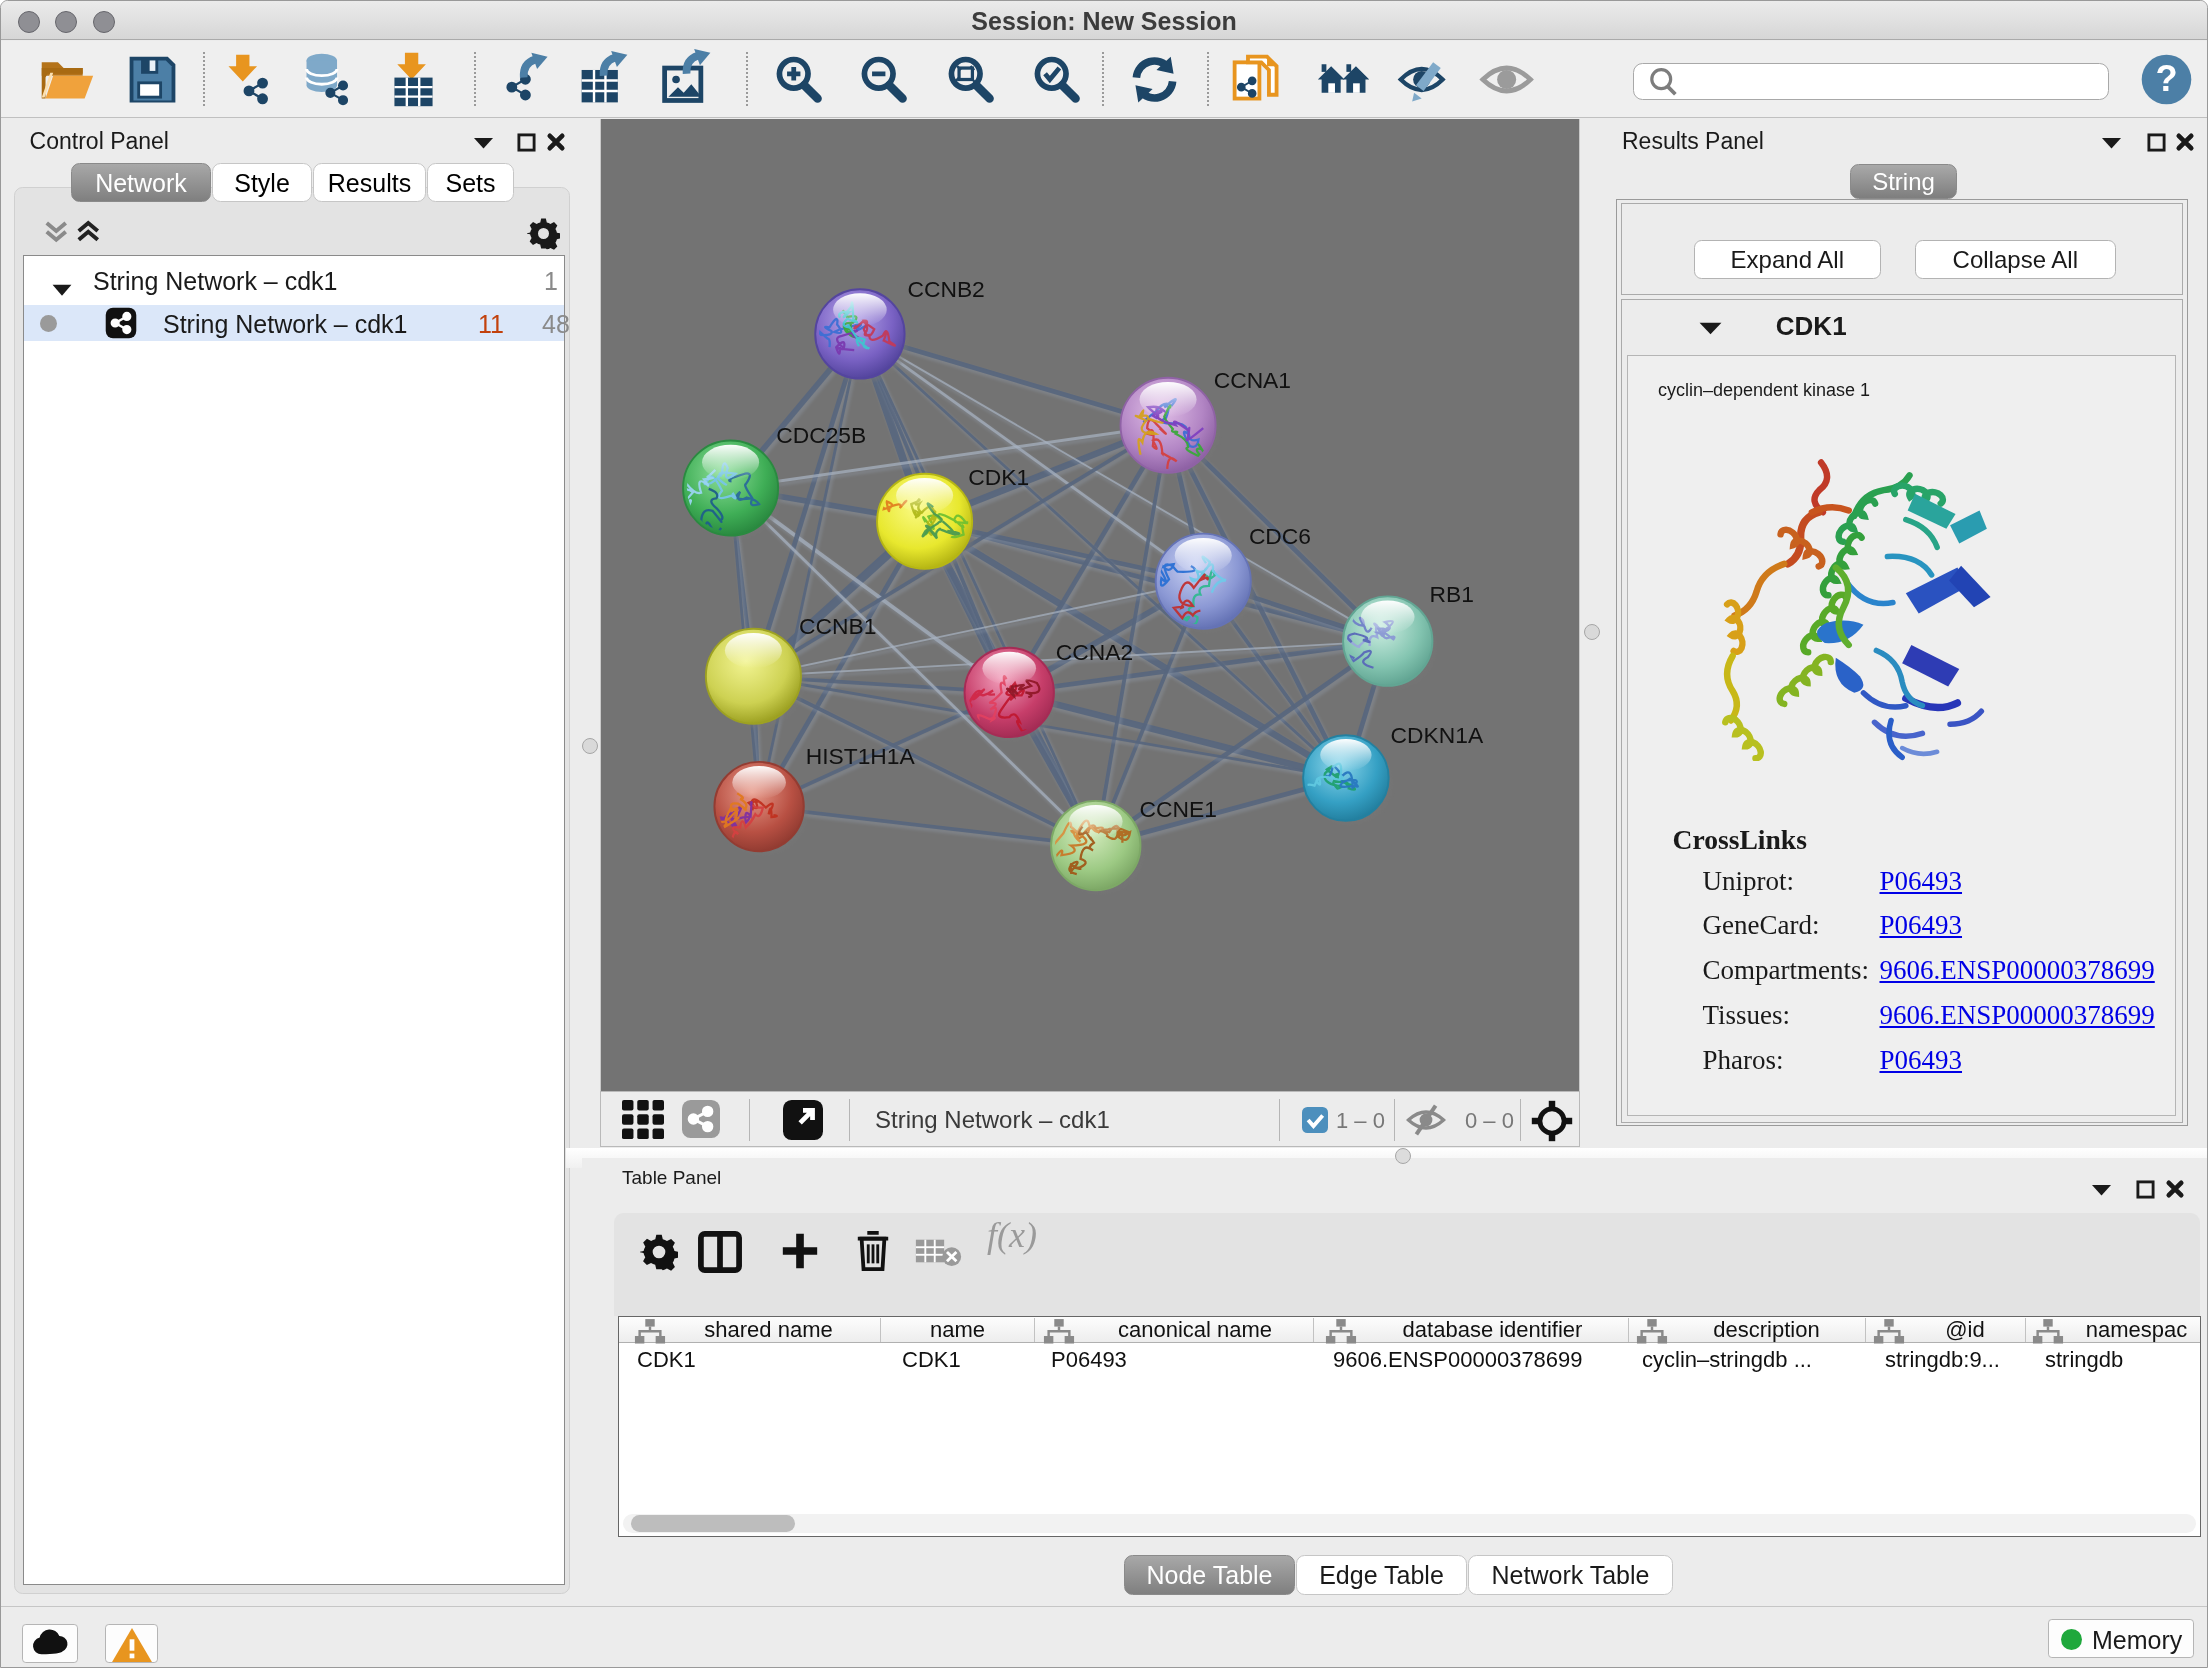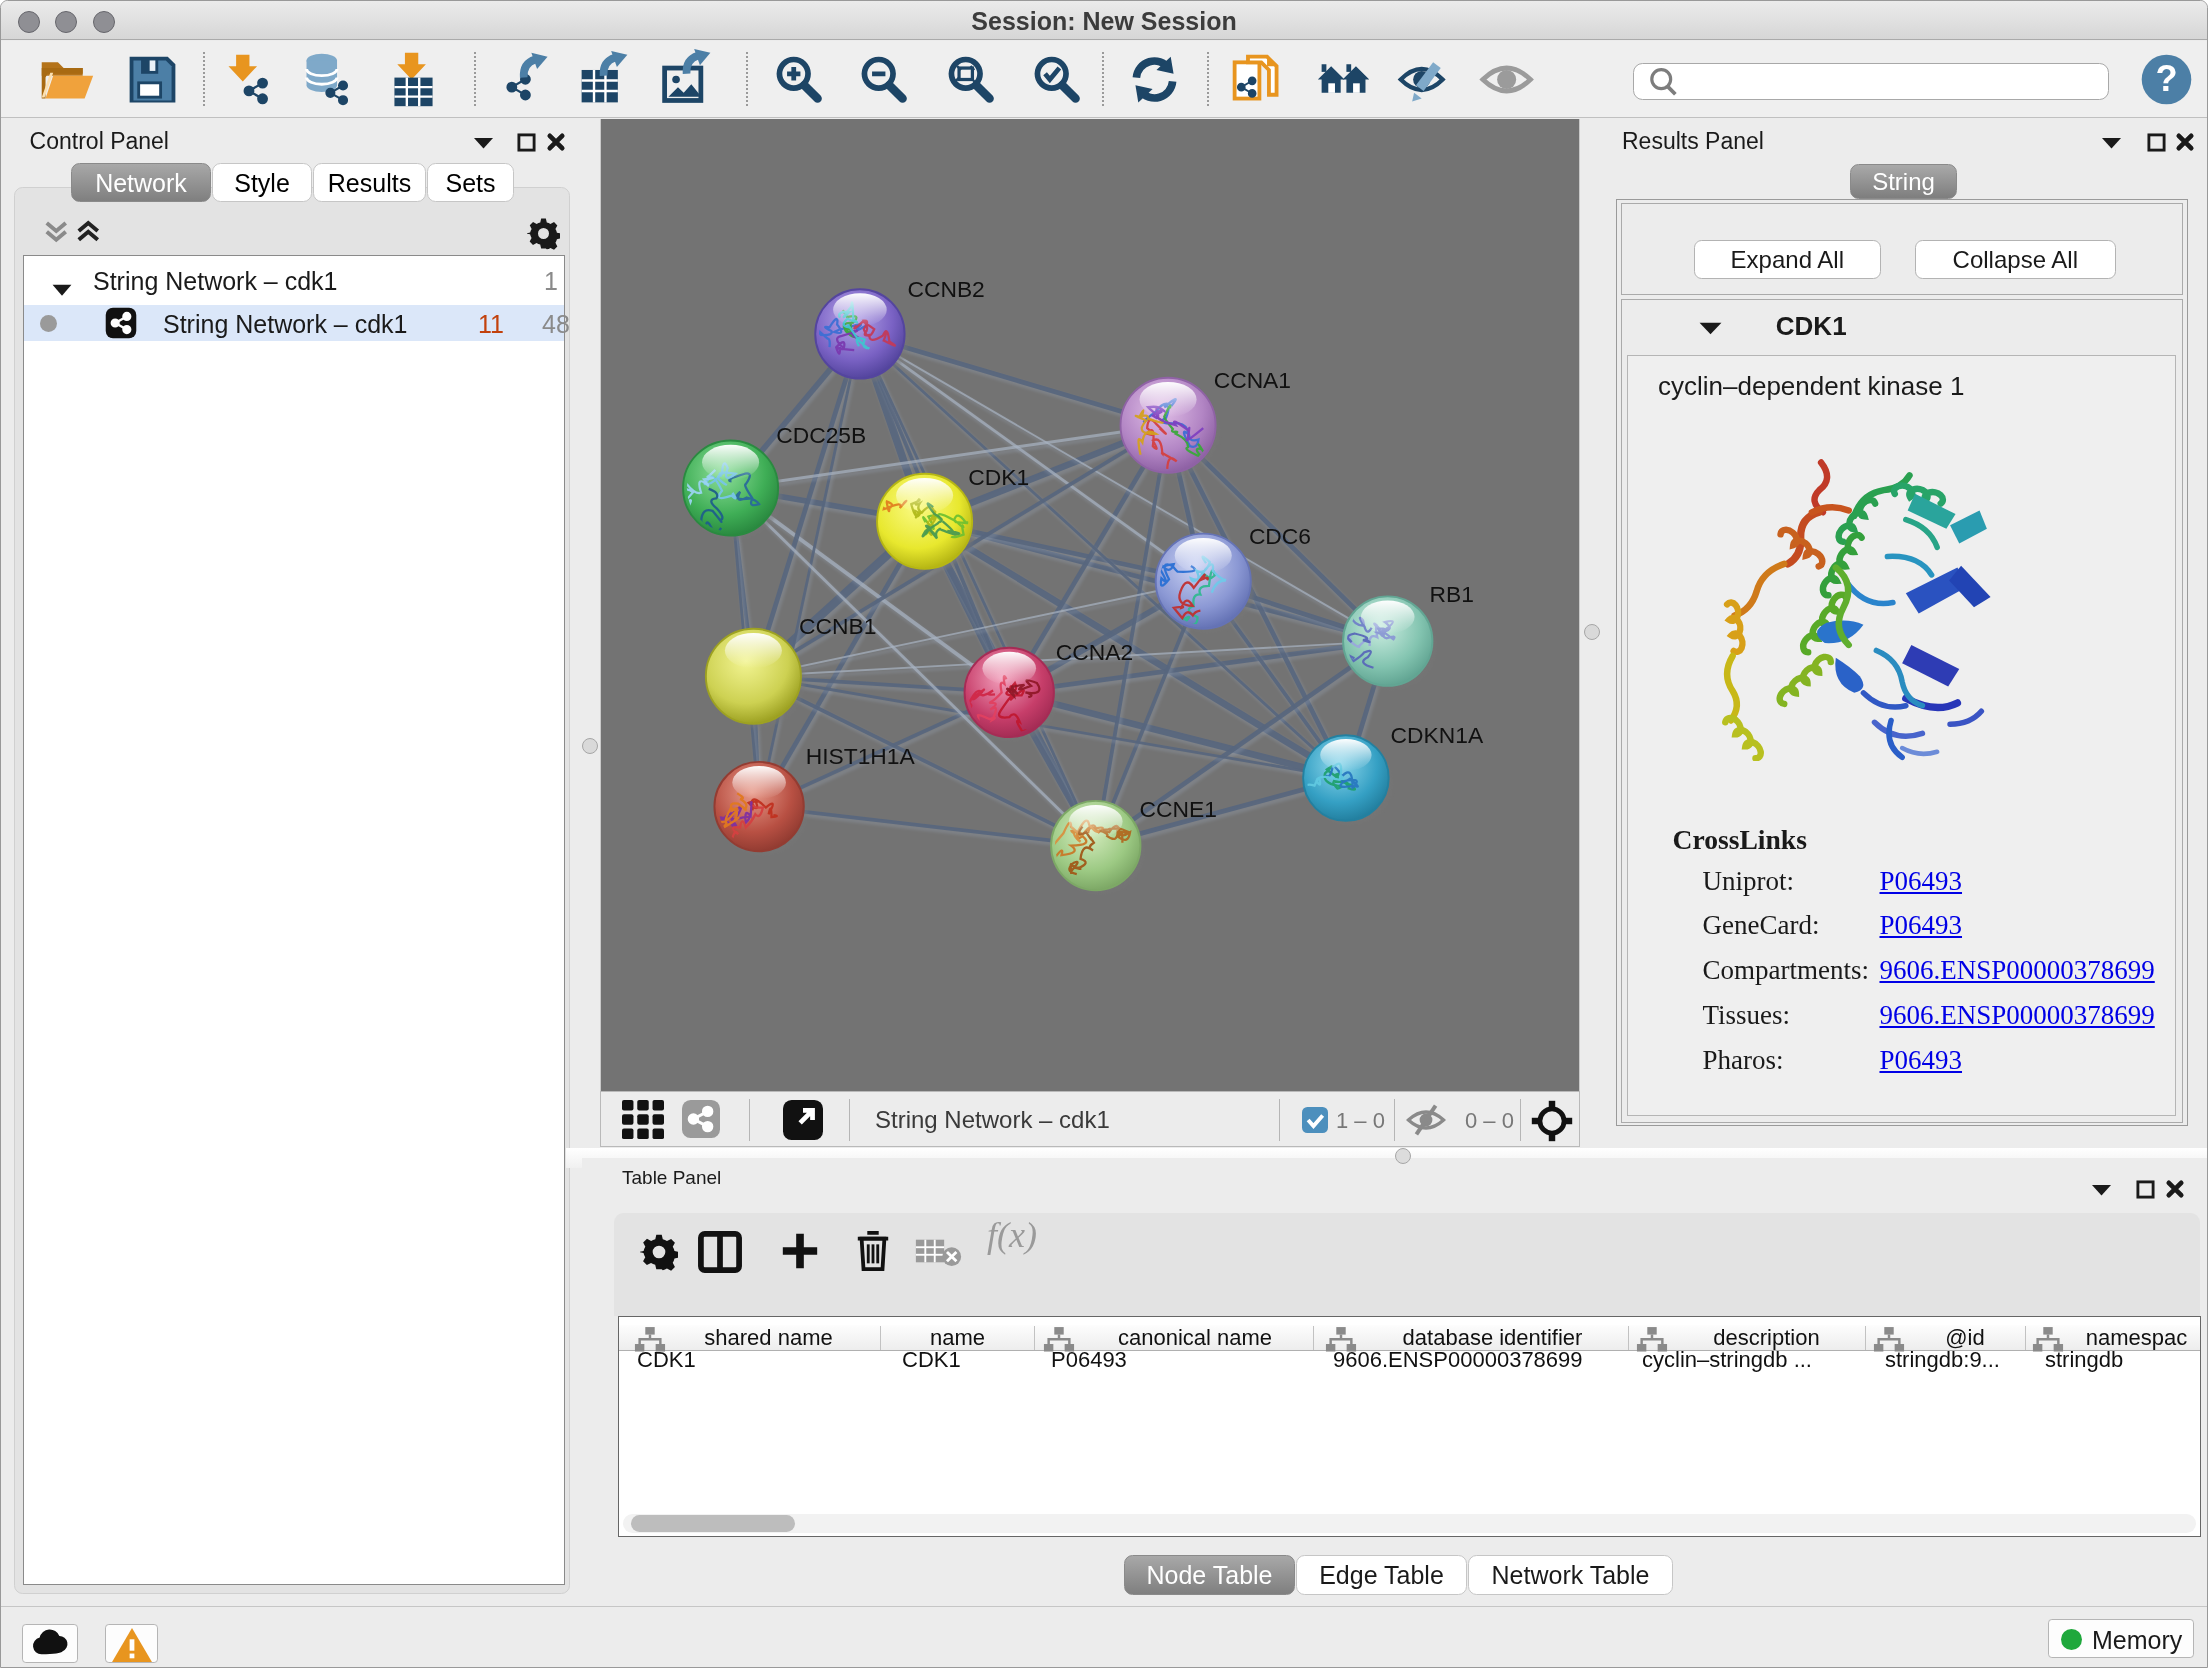--- a/index.html
+++ b/index.html
@@ -38,21 +38,21 @@
 #cdkinner{position:absolute;left:5.7px;top:55px;width:549px;height:761px;border:1px solid #b5b5b5;background:#efefef}
 .serif{font-family:"Liberation Serif",serif}
 .xl{font-size:27px}
 .xlk{display:inline-block;width:177px}
 .lnk{color:#0000e6;text-decoration:underline}
 
 #tpanel{position:absolute;left:581px;top:1157px;width:1627px;height:448px;background:#ececec}
 #tphead{position:absolute;left:40px;top:9px;font-size:19px}
 #tptools{position:absolute;left:32px;top:55px;width:1586px;height:103px;background:#e3e3e3;border-radius:9.5px 9.5px 0 0}
 #tbl{position:absolute;left:36px;top:158px;width:1583px;height:221px;background:#fff;border:1.9px solid #666}
-#tblhead{position:absolute;left:0;top:8px;width:100%;height:26px;background:linear-gradient(#fdfdfd,#ededed);border-bottom:1px solid #b0b0b0;font-size:22px}
+#tblhead{position:absolute;left:0;top:0;width:100%;height:26px;background:linear-gradient(#fdfdfd,#ededed);border-bottom:1px solid #b0b0b0;font-size:22px}
 .th{position:absolute;top:0;height:26px;line-height:25px;text-align:center;color:#111}
 .thsep{position:absolute;top:1px;height:24px;border-left:1px solid #c2c2c2}
 .td{position:absolute;top:30px;font-size:22px;color:#111}
 #hscroll{position:absolute;left:3.8px;bottom:2.9px;width:1573px;height:19px;background:#f2f2f2;border-radius:9.5px}
 #hthumb{position:absolute;left:8.6px;top:1px;width:164px;height:17px;background:#bdbdbd;border-radius:8.6px}
 .btab{position:absolute;top:0;height:40px;border-radius:8.6px;border:1px solid #c6c6c6;background:#fff;font-size:25px;text-align:center}
 .btab.sel{background:linear-gradient(#a8a8a8,#7f7f7f);color:#fff;border-color:#8a8a8a}
 
 #statusbar{position:absolute;left:0;top:1605px;width:2208px;height:63px;background:#ececec;border-top:1.9px solid #c6c6c6}
 .sbtn{position:absolute;top:17px;height:39px;background:#fdfdfd;border:1.9px solid #b5b5b5;border-radius:3.8px}
@@ -740,21 +740,21 @@
    <div class="rbtn" style="left:293px;width:201px">Collapse All</div>
   </div>
   <div id="cdkbox">
    <div id="cdkhead">
     <div style="position:absolute;left:76px;top:21px"><svg width="25" height="15" viewBox="0 0 32 19">
                 <path d="M2 2 h28 l-14 15 z" fill="#1a1a1a"></path>
               </svg></div>
     <span style="position:absolute;left:154px;top:11.4px;font-size:26px;font-weight:bold">CDK1</span>
    </div>
    <div id="cdkinner">
-    <div style="position:absolute;left:29.5px;top:15px;font-size:26px">cyclin–dependent kinase 1</div>
+    <div style="position:absolute;left:29.5px;top:24px;font-size:18px">cyclin–dependent kinase 1</div>
     <div style="position:absolute;left:45px;top:101px"><svg width="333" height="304" viewBox="0 0 360 330">
 <g stroke-linecap="round" fill="none">
 <path d="M160 6 q14 18 -2 30 q-12 12 4 24" stroke="#c03a28" stroke-width="7"></path>
 <path d="M158 60 q-22 6 -20 30 q0 18 -14 26" stroke="#c44b20" stroke-width="8"></path>
 <path d="M116 84 a10 7 0 1 1 18 0 a10 7 0 1 1 18 0 a10 7 0 1 1 18 0" fill="none" stroke="#c8611e" stroke-width="7" transform="rotate(40 116 84)" stroke-linecap="round"></path>
 <path d="M120 116 q-24 8 -30 30 q-6 20 -24 26" stroke="#cf7a1a" stroke-width="7"></path>
 <path d="M58 160 a10 7 0 1 1 17 0 a10 7 0 1 1 17 0 a10 7 0 1 1 17 0" fill="none" stroke="#d8a018" stroke-width="7" transform="rotate(82 58 160)" stroke-linecap="round"></path>
 <path d="M64 216 q-12 20 0 38 q10 16 -2 32" stroke="#c8b818" stroke-width="7"></path>
 <path d="M56 288 a10 7 0 1 1 17 0 a10 7 0 1 1 17 0 a10 7 0 1 1 17 0" fill="none" stroke="#b8c020" stroke-width="7" transform="rotate(50 56 288)" stroke-linecap="round"></path>
 <path d="M120 268 a10 7 0 1 1 17 0 a10 7 0 1 1 17 0 a10 7 0 1 1 17 0 a10 7 0 1 1 17 0" fill="none" stroke="#84b422" stroke-width="7" transform="rotate(-42 120 268)" stroke-linecap="round"></path>

